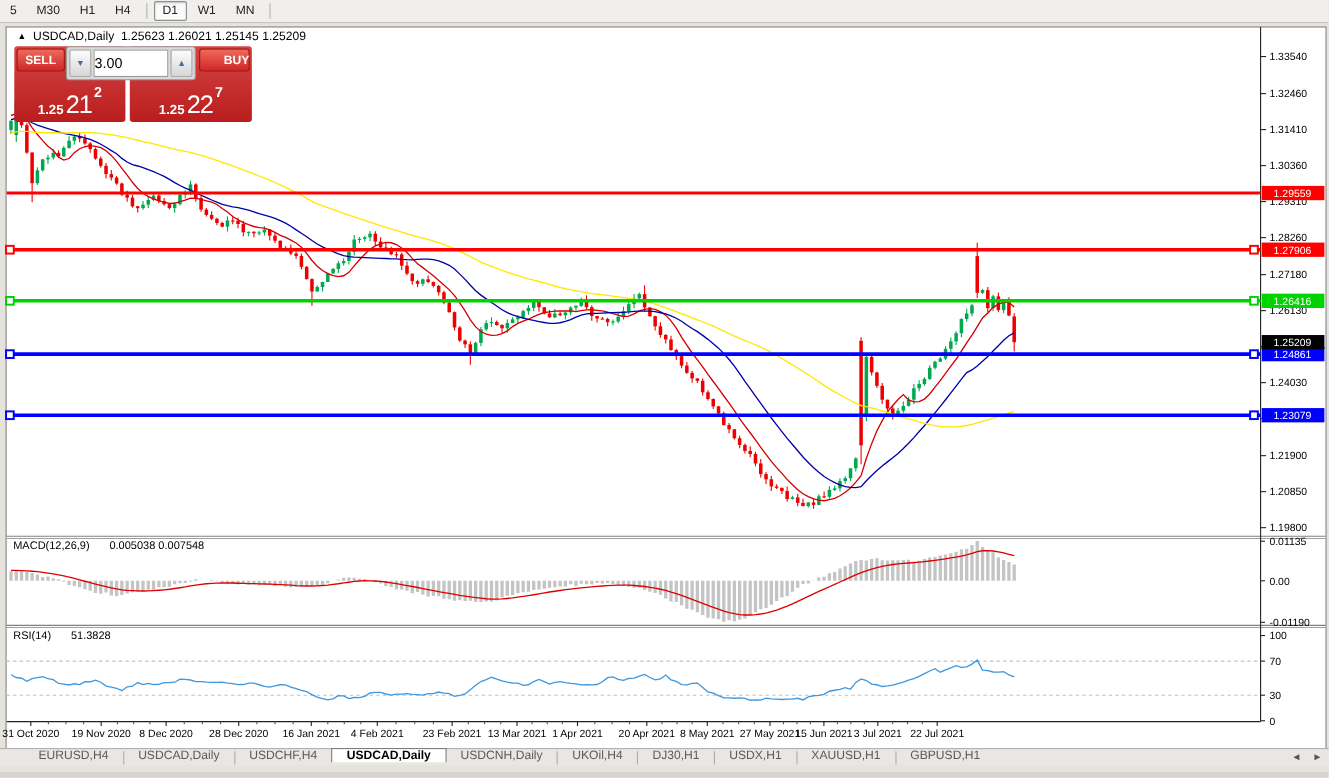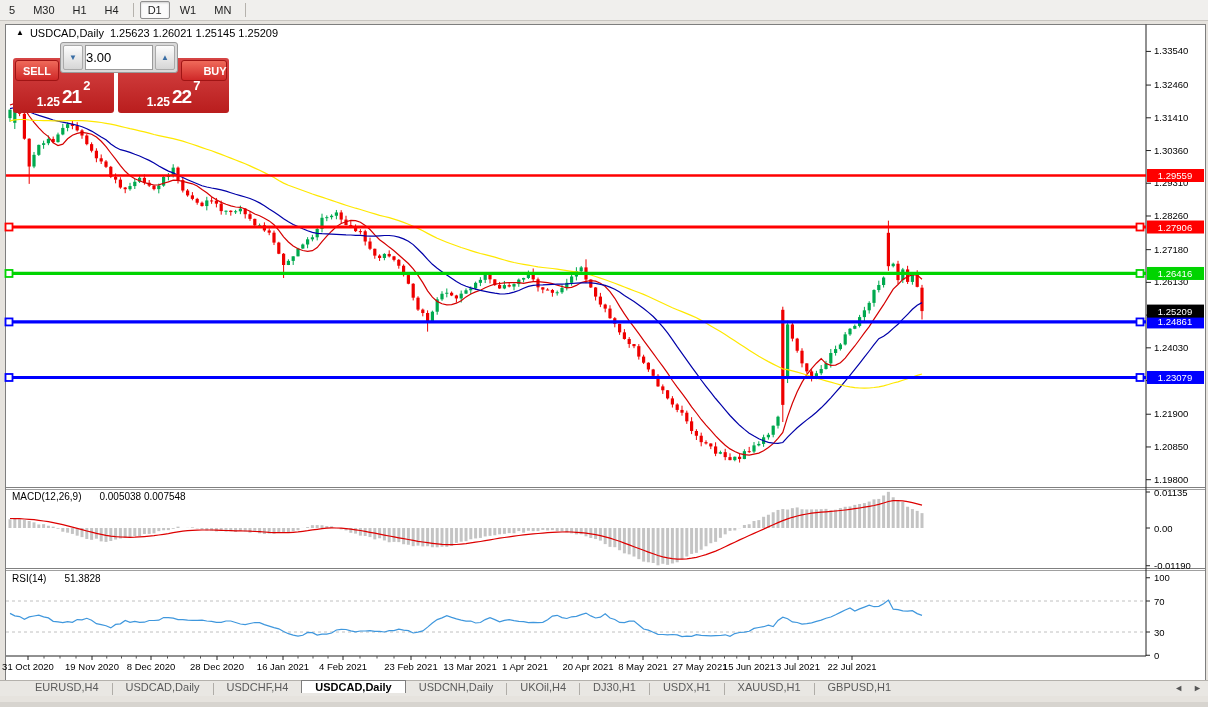--- a/index.html
+++ b/index.html
@@ -16,32 +16,32 @@
   
   #chartwin{position:absolute;left:5px;top:24px;width:1199px;height:655px;background:#fff;border:1px solid #7e7e7e;}
   #chart-svg{position:absolute;left:0;top:0;}
 
   #chart-title{position:absolute;left:16px;top:27px;font-size:11px;color:#000;display:flex;align-items:center;gap:6px;}
   #chart-title .tri{font-size:8px;line-height:10px;}
   #chart-title .sym{font-weight:400;}
 
   
   #trade-panel{position:absolute;left:13px;top:42px;width:216px;height:55px;}
-  .tp-col{position:absolute;top:16px;height:55px;background:linear-gradient(#d64545,#b91d1d);border-radius:3px;}
+  .tp-col{position:absolute;top:0;height:69px;background:linear-gradient(#d64545,#b91d1d);border-radius:3px;}
   #tp-left{left:0;width:101px;}
   #tp-right{left:105px;width:111px;}
   .tp-btn{position:absolute;top:2px;height:21px;border:1px solid #a01414;border-radius:3px;
     background:linear-gradient(#ef6a5a,#cf2828);color:#fff;font-size:11px;font-weight:700;
     display:flex;align-items:center;justify-content:center;cursor:default;}
   #sell-btn{left:2px;width:44px;}
   #buy-btn{right:2px;width:46px;padding-left:28px;}
   .quote{position:absolute;bottom:2px;left:0;right:0;height:28px;color:#fff;
     display:flex;align-items:flex-end;justify-content:center;gap:2px;padding-bottom:1px;}
   .quote .base{font-size:12px;font-weight:700;line-height:16px;}
-  .quote .big{font-size:19px;font-weight:700;line-height:26px;letter-spacing:-1px;}
+  .quote .big{font-size:23px;font-weight:400;line-height:26px;letter-spacing:-1px;}
   .quote .sup{font-size:13px;font-weight:700;line-height:12px;align-self:flex-start;margin-top:-2px;}
   #vol-spinner{position:absolute;left:47px;top:0;width:112px;height:25px;background:#d9d9d9;
     border:1px solid #9a9a9a;border-radius:3px;display:flex;align-items:stretch;z-index:5;padding:2px;gap:2px;}
   .spin-btn{width:18px;background:linear-gradient(#fdfdfd,#d6d6d6);border:1px solid #aaa;border-radius:2px;
     color:#3a6ea5;font-size:8px;display:flex;align-items:center;justify-content:center;cursor:default;}
   #vol-input{flex:1;border:1px solid #9a9a9a;background:#fff;font-size:13px;text-align:left;
     padding:0 4px 0 0;font-family:"Liberation Sans",sans-serif;color:#000;min-width:0;}
 
   .ind-label{position:absolute;font-size:10px;color:#000;display:flex;gap:18px;}
   #macd-label{left:12px;top:491px;}

